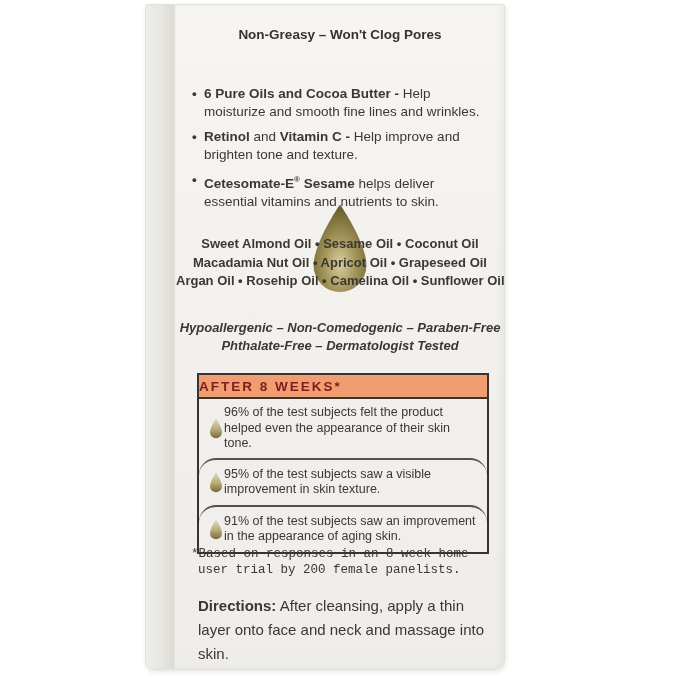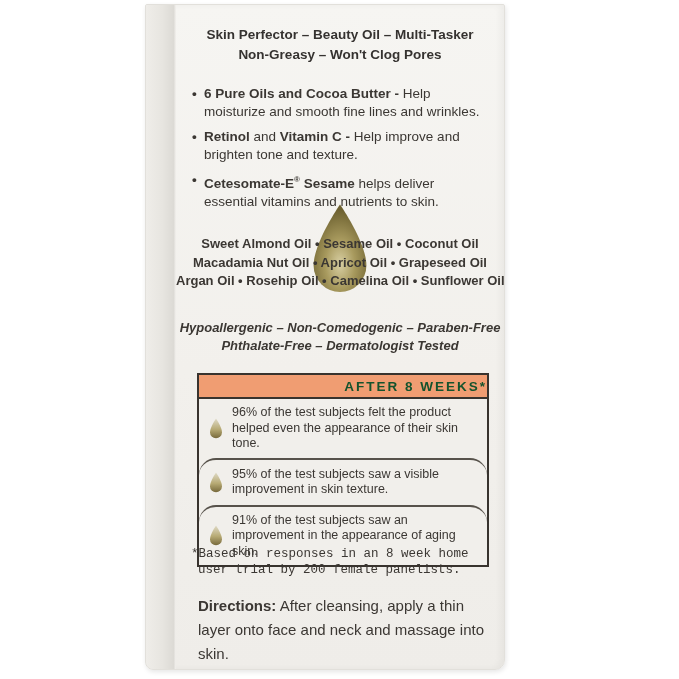--- a/index.html
+++ b/index.html
@@ -38,23 +38,23 @@
   .big-drop{position:absolute;left:50%;top:0;margin-left:-33px;width:66px;height:96px;}
   .oil-lines{position:absolute;top:34px;left:0;right:0;text-align:center;
              font-weight:bold;font-size:13px;line-height:18.5px;white-space:nowrap;}
 
   .claims{position:absolute;top:314px;left:0;right:0;text-align:center;
           font-weight:bold;font-size:13px;line-height:18px;font-style:italic;}
 
   .results{position:absolute;top:368px;left:21px;width:288px;
            border:2px solid #38332e;background:#f1efeb;}
   .results-title{background:#f09d72;border-bottom:2px solid #38332e;
-                 text-align:right;font-weight:bold;font-size:13.5px;
-                 letter-spacing:2px;padding:4px 0 3px 0;color:#14532d;}
-  .result-row{display:flex;align-items:center;gap:8px;padding:6px 8px 6px 9px;min-height:33px;}
+                 text-align:left;font-weight:bold;font-size:13.5px;
+                 letter-spacing:2px;padding:4px 0 3px 0;color:#7f1d1d;}
+  .result-row{display:flex;align-items:center;padding:6px 8px 6px 9px;min-height:33px;}
   .result-row + .result-row{border-top:2px solid #57524b;border-radius:17px;}
   .row-drop{flex:0 0 16px;width:16px;height:21px;}
   .row-text{font-size:12.5px;line-height:15.5px;}
 
   .footnote{position:absolute;top:541px;left:15px;width:276px;
             font-size:12.5px;line-height:16px;padding-left:7px;text-indent:-7px;font-family:Liberation Mono, monospace;}
 
   .directions{position:absolute;top:589px;left:22px;width:300px;
               font-size:15px;line-height:24px;}
 </style>
@@ -74,21 +74,20 @@
       <stop offset="100%" stop-color="#77693b"></stop>
     </linearGradient>
   </defs>
 </svg>
 
 <div class="package">
   <div class="side-strip"></div>
   <div class="face">
 
     <div class="hdr">
-      <div>Skin Perfector – Beauty Oil – Multi-Tasker</div>
       <div>Non-Greasy – Won't Clog Pores</div>
     </div>
 
     <div class="bullets">
       <div class="bullet">
         <span class="dot">•</span>
         <span class="b">6 Pure Oils and Cocoa Butter -</span>
         <span>Help moisturize and smooth fine lines and wrinkles.</span>
       </div>
       <div class="bullet">

